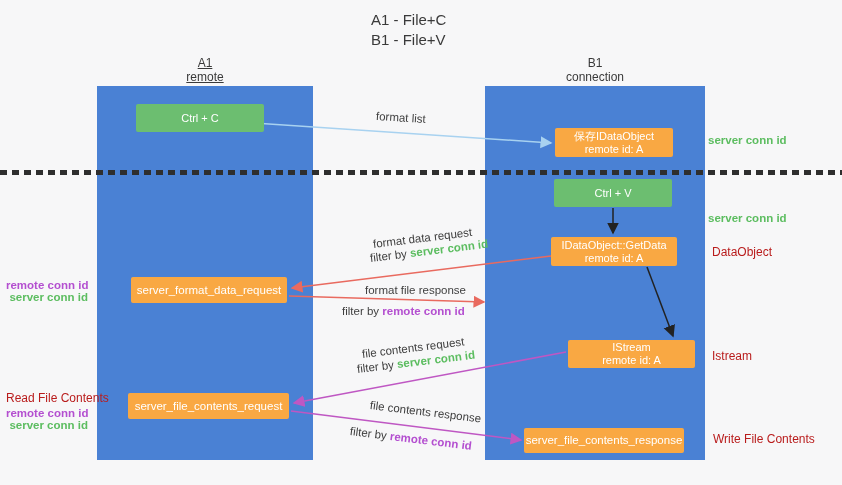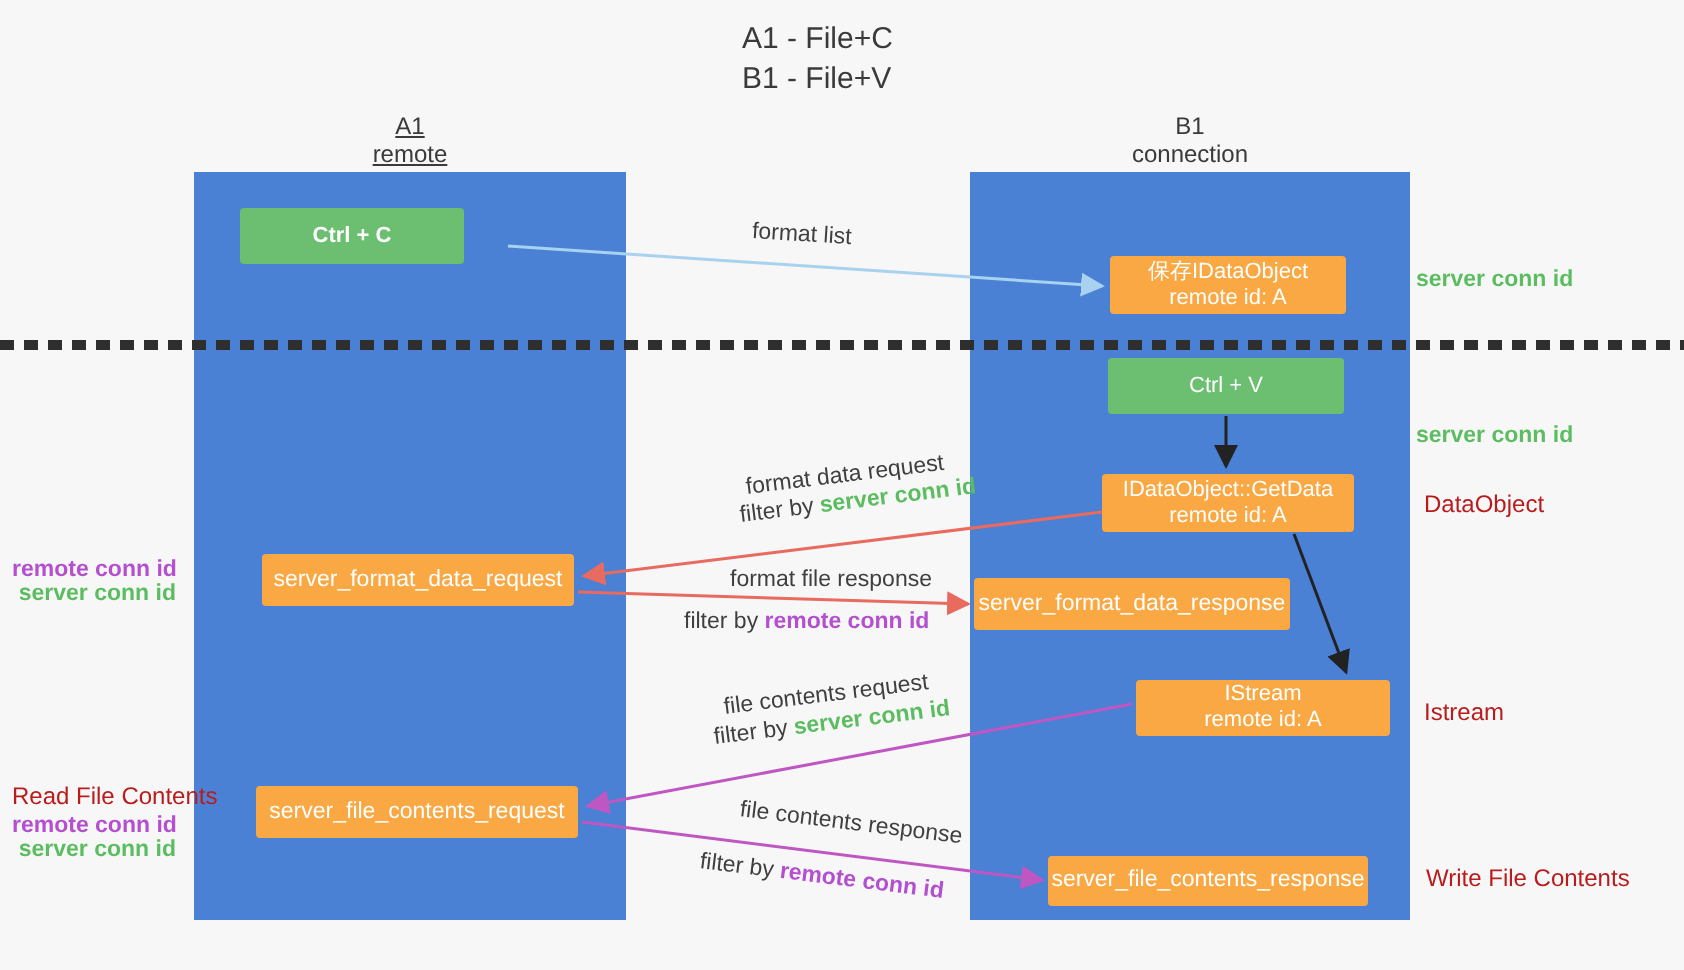--- a/index.html
+++ b/index.html
@@ -13,21 +13,21 @@
   .lifeline{top:86px;height:374px;background:#4a81d4;z-index:1;}
   .lifeline-a1{left:97px;width:216px;}
   .lifeline-b1{left:485px;width:220px;}
   .divider{left:0;top:170px;width:842px;height:5px;z-index:2;
     background:repeating-linear-gradient(90deg,#2e2e2e 0 7px,transparent 7px 12px);}
   svg.arrows{left:0;top:0;z-index:2;pointer-events:none;}
   .node{z-index:3;display:flex;flex-direction:column;align-items:center;justify-content:center;
     color:#fff;font-size:11px;line-height:13px;text-align:center;border-radius:2px;white-space:nowrap;}
   .green{background:#6cbe70;}
   .orange{background:#f9a843;}
-  .n-ctrlc{left:120px;top:104px;width:112px;height:28px;font-weight:bold;}
+  .n-ctrlc{left:136px;top:104px;width:128px;height:28px;}
   .n-ctrlv{left:554px;top:179px;width:118px;height:28px;}
   .n-save{left:555px;top:128px;width:118px;height:29px;}
   .n-getdata{left:551px;top:237px;width:126px;height:29px;}
   .n-istream{left:568px;top:340px;width:127px;height:28px;}
   .n-fmtreq{left:131px;top:277px;width:156px;height:26px;font-size:11.5px;}
   .n-fmtresp{left:487px;top:289px;width:158px;height:26px;font-size:11.5px;}
   .n-filereq{left:128px;top:393px;width:161px;height:26px;font-size:11.5px;}
   .n-fileresp{left:524px;top:428px;width:160px;height:25px;font-size:11.5px;}
   .lbl{z-index:4;font-size:11.5px;line-height:14px;color:#3f3f3f;white-space:pre;transform-origin:left center;}
   .rot-up{transform:rotate(-7deg);}
@@ -106,23 +106,20 @@
     <div>IDataObject::GetData</div>
     <div>remote id: A</div>
   </div>
   <div class="abs node orange n-istream">
     <div>IStream</div>
     <div>remote id: A</div>
   </div>
   <div class="abs node orange n-fmtreq">
     <div>server_format_data_request</div>
   </div>
-  <div class="abs node orange n-fmtresp">
-    <div>server_format_data_response</div>
-  </div>
   <div class="abs node orange n-fileresp">
     <div>server_file_contents_response</div>
   </div>
   <div class="abs node orange n-filereq">
     <div>server_file_contents_request</div>
   </div>
 
   <div class="abs lbl rot-fl" style="left:376px;top:109px;">format list</div>
 
   <div class="abs lbl rot-up" style="left:373px;top:237px;">format data request</div>

